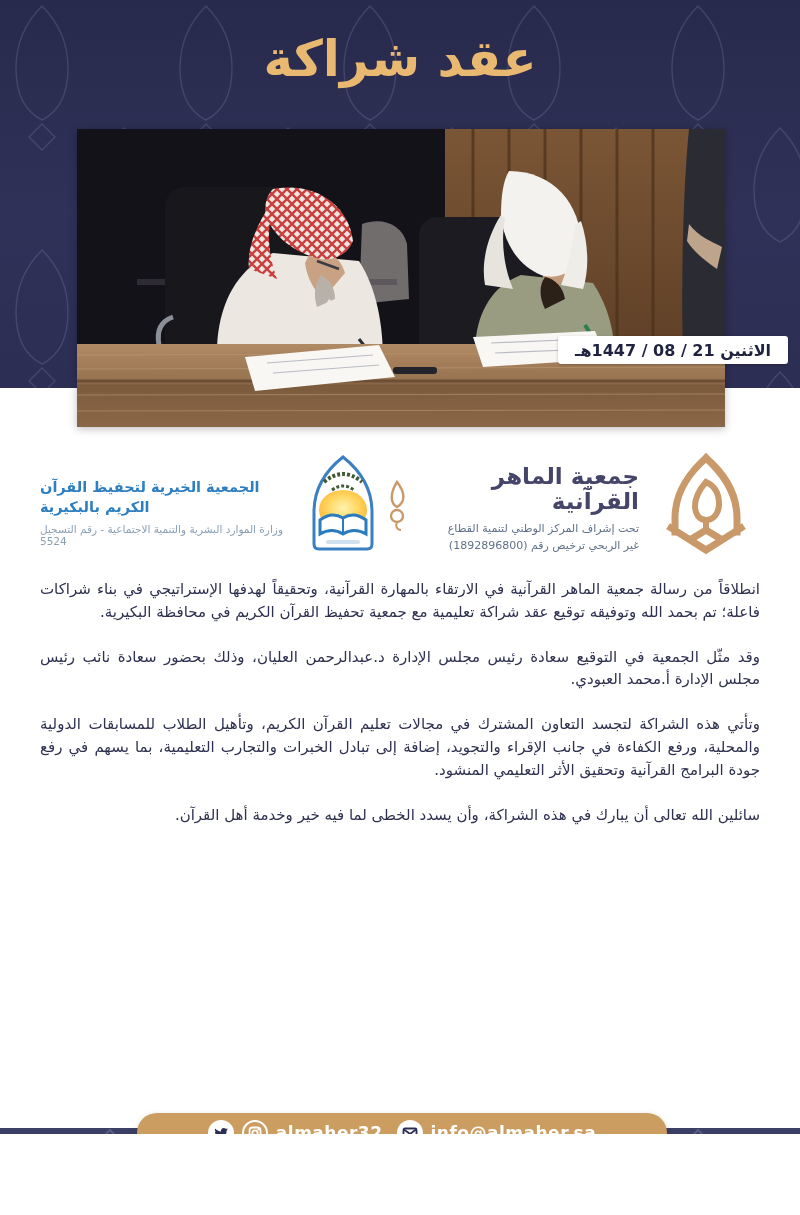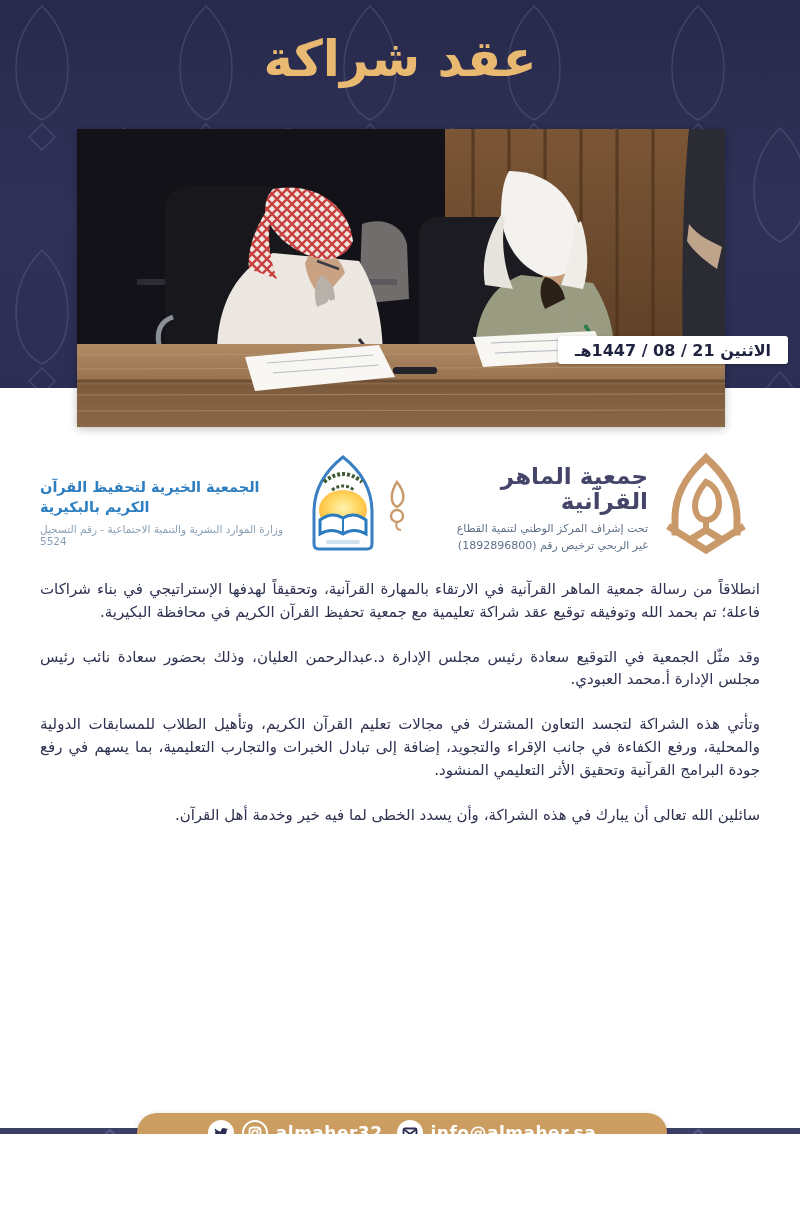--- a/index.html
+++ b/index.html
@@ -16,21 +16,21 @@
   
   .photo { position:absolute; left:77px; top:129px; width:648px; height:298px;
     background:#26242a; overflow:hidden; box-shadow:0 2px 8px rgba(0,0,0,.25); }
   .date-badge { position:absolute; left:558px; top:336px; height:28px; padding:0 17px;
     background:#ffffff; border-radius:3px; display:flex; align-items:center;
     color:#1f2340; font-size:16px; font-weight:600; direction:rtl; box-shadow:0 1px 3px rgba(0,0,0,.25); }
 
   
   .logos { position:absolute; left:0; top:448px; width:800px; height:115px; }
   .maher-emblem { position:absolute; left:663px; top:4px; }
-  .maher-text { position:absolute; right:152px; top:16px; width:240px; direction:rtl; }
+  .maher-text { position:absolute; right:161px; top:16px; width:240px; direction:rtl; }
   .maher-name { color:#45456a; font-size:23px; font-weight:700; line-height:1.1; }
   .maher-tagline { color:#5f7189; font-size:11px; line-height:1.55; margin-top:5px; }
   .gold-mark { position:absolute; left:385px; top:32px; }
   .charity-emblem { position:absolute; left:308px; top:6px; }
   .charity-text { position:absolute; left:40px; top:30px; width:262px; text-align:left; direction:rtl; }
   .charity-name { color:#2e7fc1; font-size:14.5px; font-weight:700; line-height:1.35; }
   .charity-sub { color:#8aa0b5; font-size:10.5px; margin-top:6px; }
 
   
   .article { position:absolute; left:40px; top:578px; width:720px; direction:rtl; }

